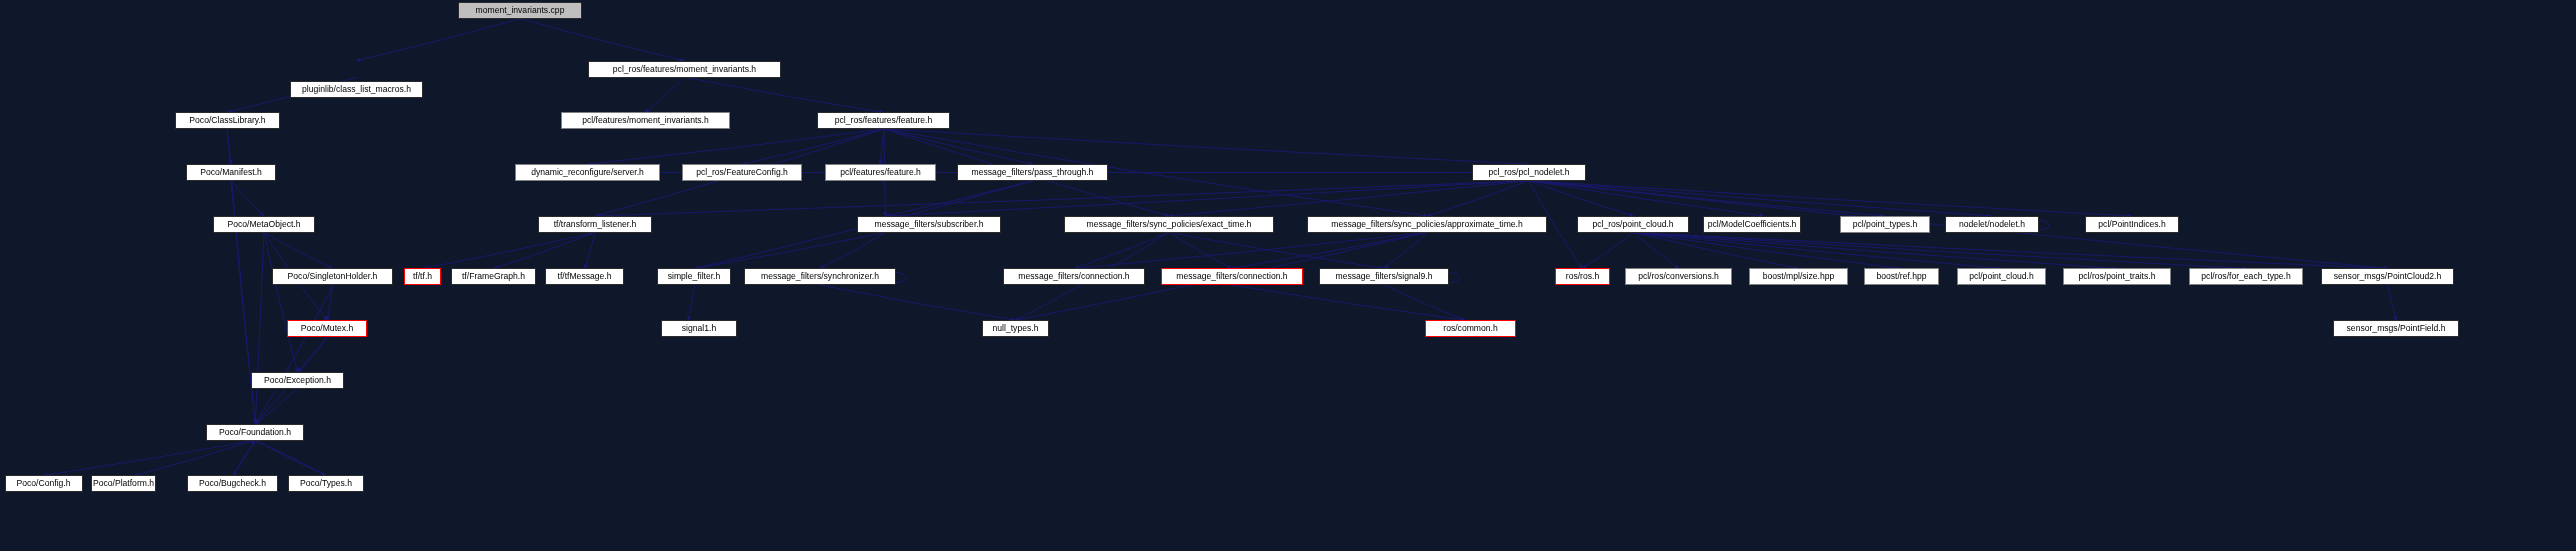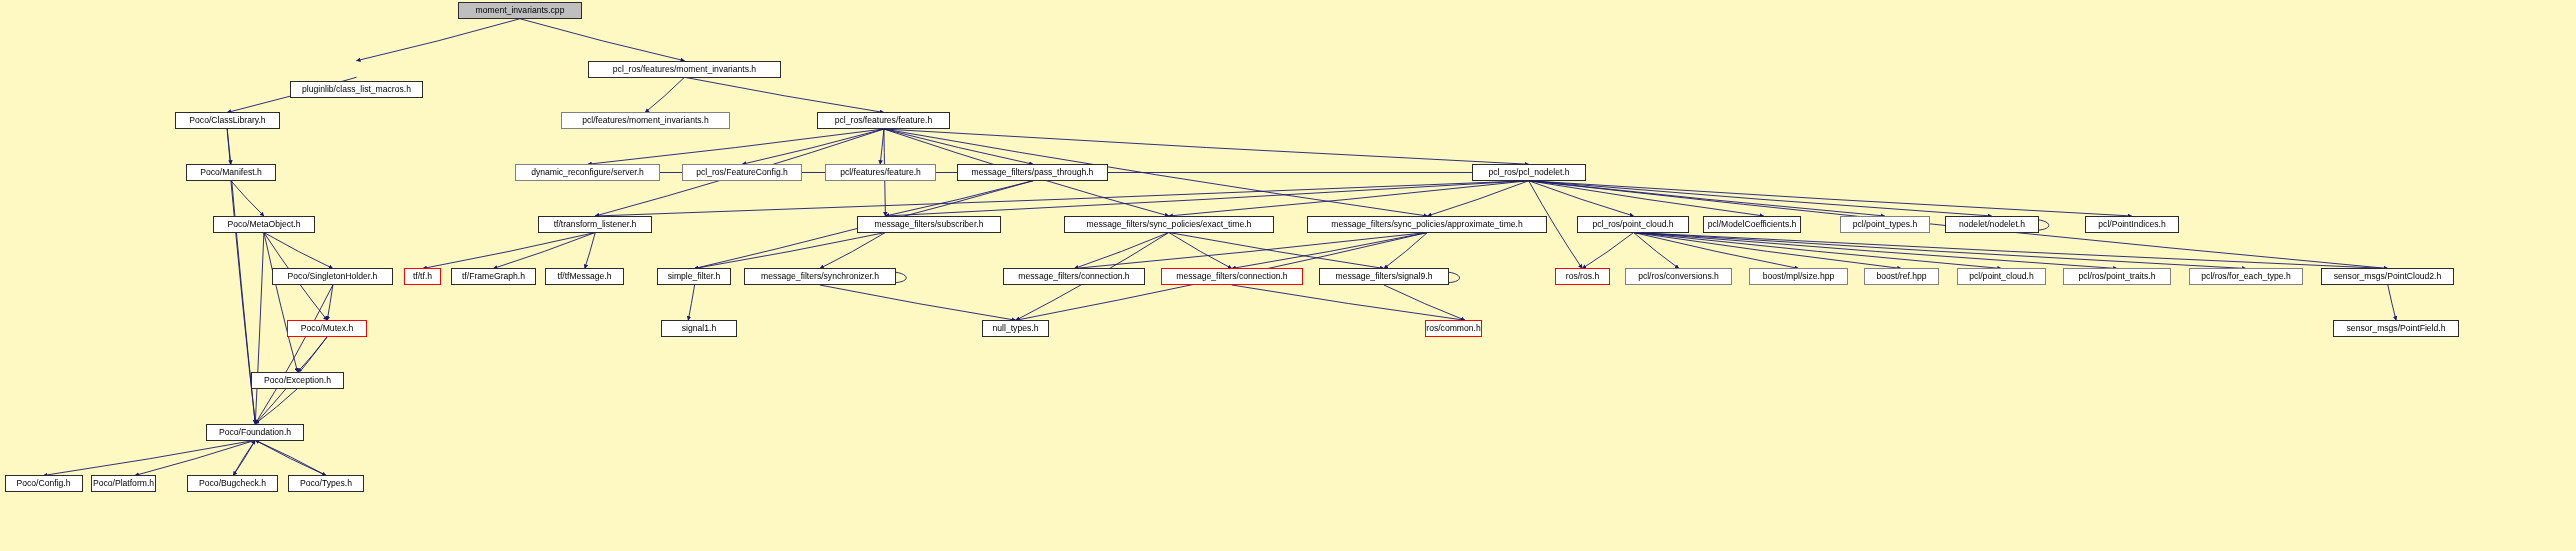--- a/index.html
+++ b/index.html
@@ -5,21 +5,21 @@
 <style>
   html, body {
     margin: 0;
     padding: 0;
     background: #ffffff;
   }
   #graph-root {
     position: relative;
     width: 2576px;
     height: 552px;
-    background: #fef9c3;
+    background: #0f172a;
     font-family: "Liberation Sans", sans-serif;
     overflow: hidden;
   }
   #edge-layer {
     position: absolute;
     left: 0;
     top: 0;
     width: 2576px;
     height: 552px;
     pointer-events: none;
@@ -263,21 +263,21 @@
       </div>
       <div class="node red" style="left: 287px; top: 320px; width: 80px;">
         <span class="node-label">Poco/Mutex.h</span>
       </div>
       <div class="node solid" style="left: 661px; top: 320px; width: 76px;">
         <span class="node-label">signal1.h</span>
       </div>
       <div class="node solid" style="left: 982px; top: 320px; width: 67px;">
         <span class="node-label">null_types.h</span>
       </div>
-      <div class="node red" style="left: 1425px; top: 320px; width: 57px;">
+      <div class="node red" style="left: 1425px; top: 320px; width: 91px;">
         <span class="node-label">ros/common.h</span>
       </div>
       <div class="node solid" style="left: 2333px; top: 320px; width: 126px;">
         <span class="node-label">sensor_msgs/PointField.h</span>
       </div>
       <div class="node solid" style="left: 251px; top: 372px; width: 93px;">
         <span class="node-label">Poco/Exception.h</span>
       </div>
       <div class="node solid" style="left: 206px; top: 424px; width: 98px;">
         <span class="node-label">Poco/Foundation.h</span>

